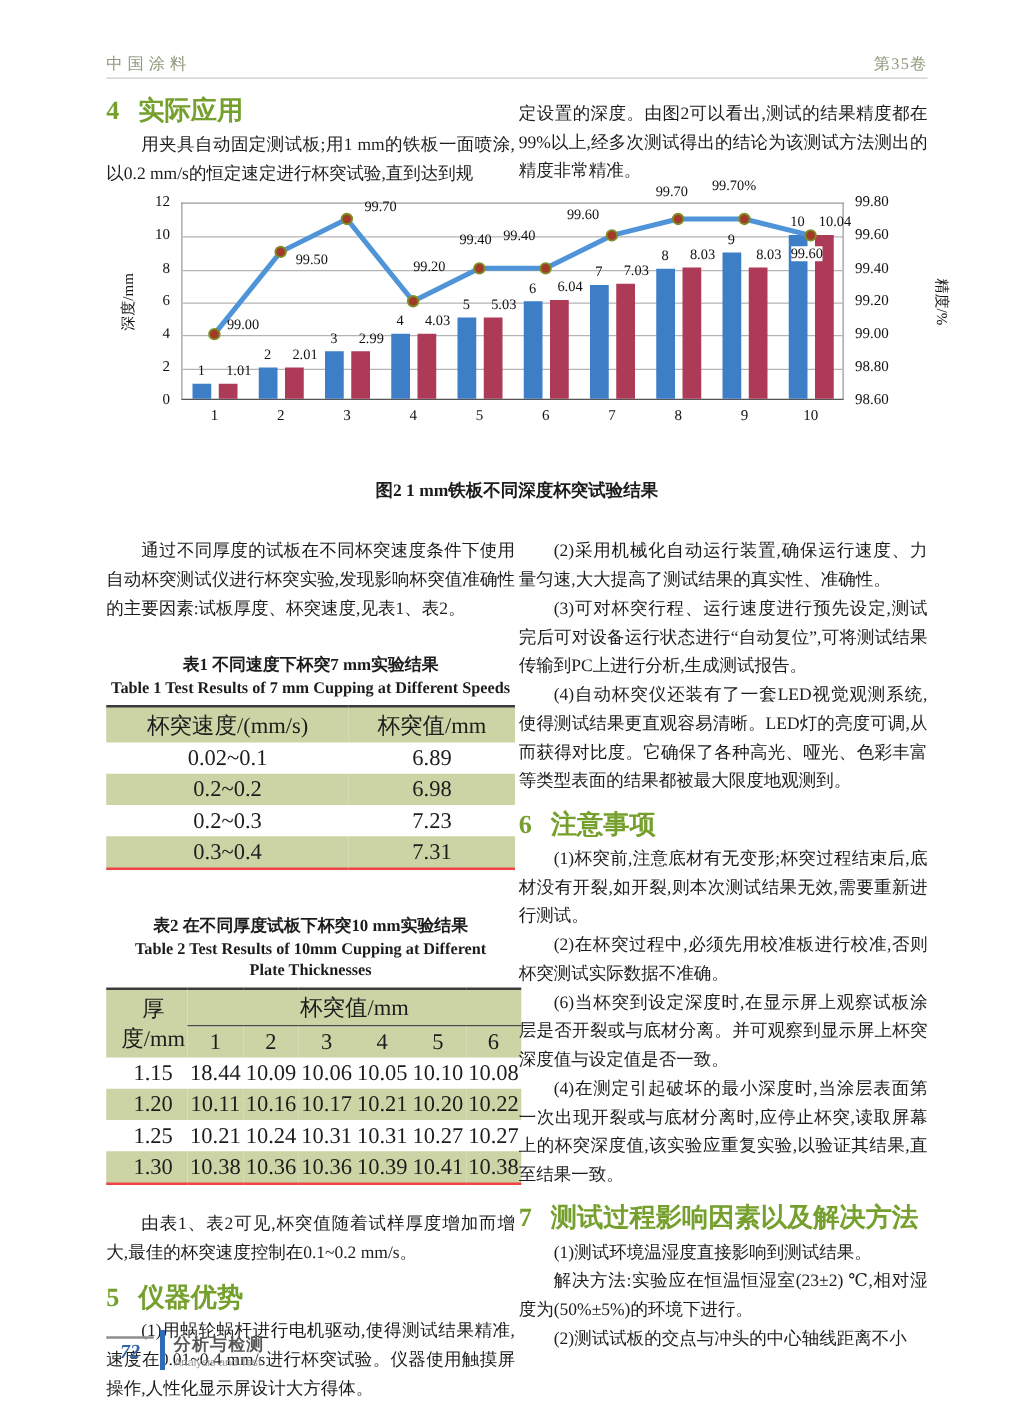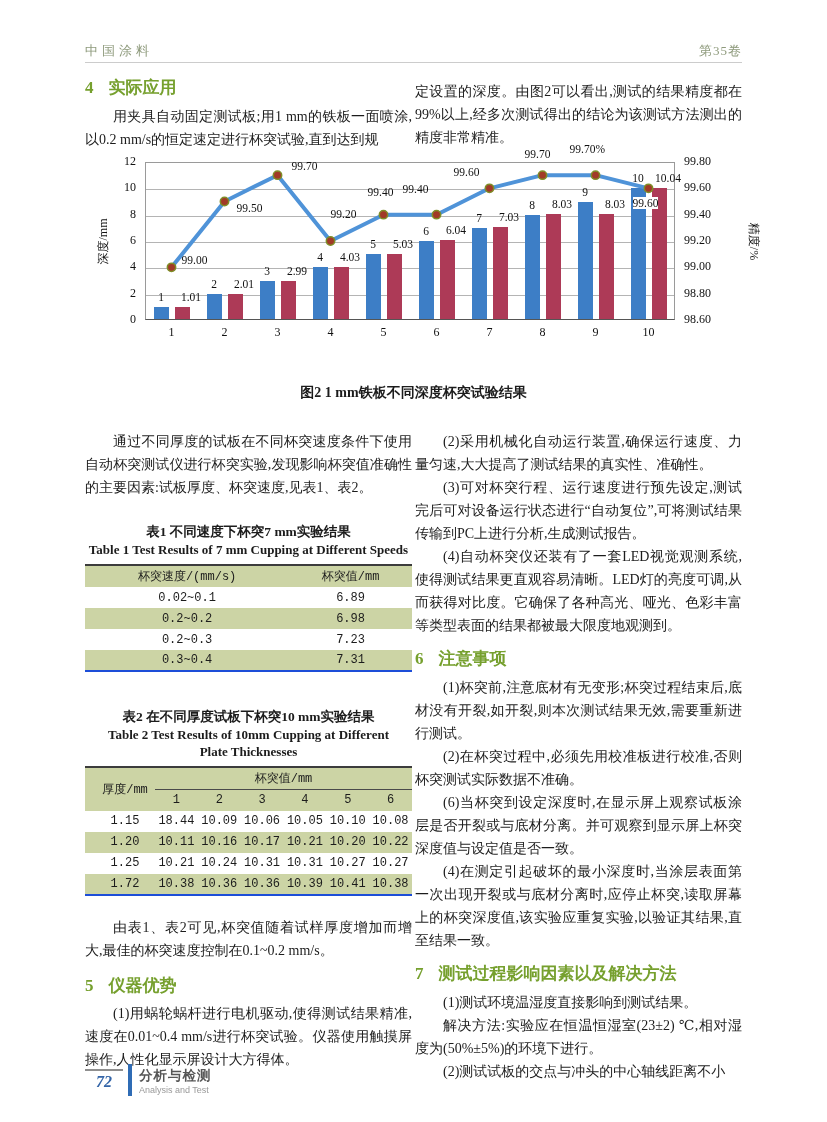--- a/index.html
+++ b/index.html
@@ -10,21 +10,21 @@
     overflow:hidden;
   }
   
   .hdr { position:absolute; left:85px; right:85px; top:42px; display:flex;
          justify-content:space-between; font-size:13px; color:#8e9a7c; }
   .hdr .j { letter-spacing:4px; }
   .hdr .v { letter-spacing:1px; }
   .hdr-rule { position:absolute; left:85px; right:85px; top:62px; border-top:1px solid #cccccc; }
 
   
-  .sec-h { font-weight:bold; color:#76a02e; font-size:17px; line-height:24px; }
+  .sec-h { font-weight:bold; color:#76a02e; font-size:21px; line-height:24px; }
   .sec-h .num { margin-right:15px; }
 
   
   .para { font-size:14px; line-height:23px; text-align:justify; text-indent:2em; }
 
   .col-left-top  { position:absolute; left:85px;  top:76px;  width:327px; }
   .col-right-top { position:absolute; left:415px; top:80px;  width:327px; }
   .col-left-top .para { margin-top:5px; }
 
   
@@ -50,22 +50,22 @@
   .fig-cap-en { position:absolute; left:85px; right:85px; top:404px; text-align:center;
                 font-weight:bold; font-size:13px; }
 
   
   .col-left  { position:absolute; left:85px;  top:430px; width:327px; }
   .col-right { position:absolute; left:415px; top:430px; width:327px; }
 
   .tbl-cap-zh { text-align:center; font-weight:bold; font-size:13.5px; line-height:18px; }
   .tbl-cap-en { text-align:center; font-weight:bold; font-size:13px;   line-height:17px; }
 
-  table { border-collapse:collapse; width:100%; font-size:12px;
-          border-top:2px solid #3c3c3c; border-bottom:2px solid #1d4ed8;font-family:Liberation Mono, monospace; }
+  table { border-collapse:collapse; width:100%; font-size:18px;
+          border-top:2px solid #3c3c3c; border-bottom:2px solid #ef4444; }
   th, td { text-align:center; padding:2px 2px; height:21px; font-weight:normal; }
   thead th { background:#ccd4a5; }
   tbody tr:nth-child(even) td { background:#ccd4a5; }
   .t2 th.grp { border-bottom:1px solid #4a4a4a; }
   .t2 td:first-child, .t2 th.thk { width:70px;padding-left:12px; }
 
   .m-t1cap { margin-top:24px; }
   .m-tbl   { margin-top:6px; }
   .m-t2cap { margin-top:36px; }
   .m-para  { margin-top:20px; }
@@ -278,21 +278,21 @@
           <tr>
             <td>1.25</td>
             <td>10.21</td>
             <td>10.24</td>
             <td>10.31</td>
             <td>10.31</td>
             <td>10.27</td>
             <td>10.27</td>
           </tr>
           <tr>
-            <td>1.72</td>
+            <td>1.30</td>
             <td>10.38</td>
             <td>10.36</td>
             <td>10.36</td>
             <td>10.39</td>
             <td>10.41</td>
             <td>10.38</td>
           </tr>
         </tbody>
     </table>
 

